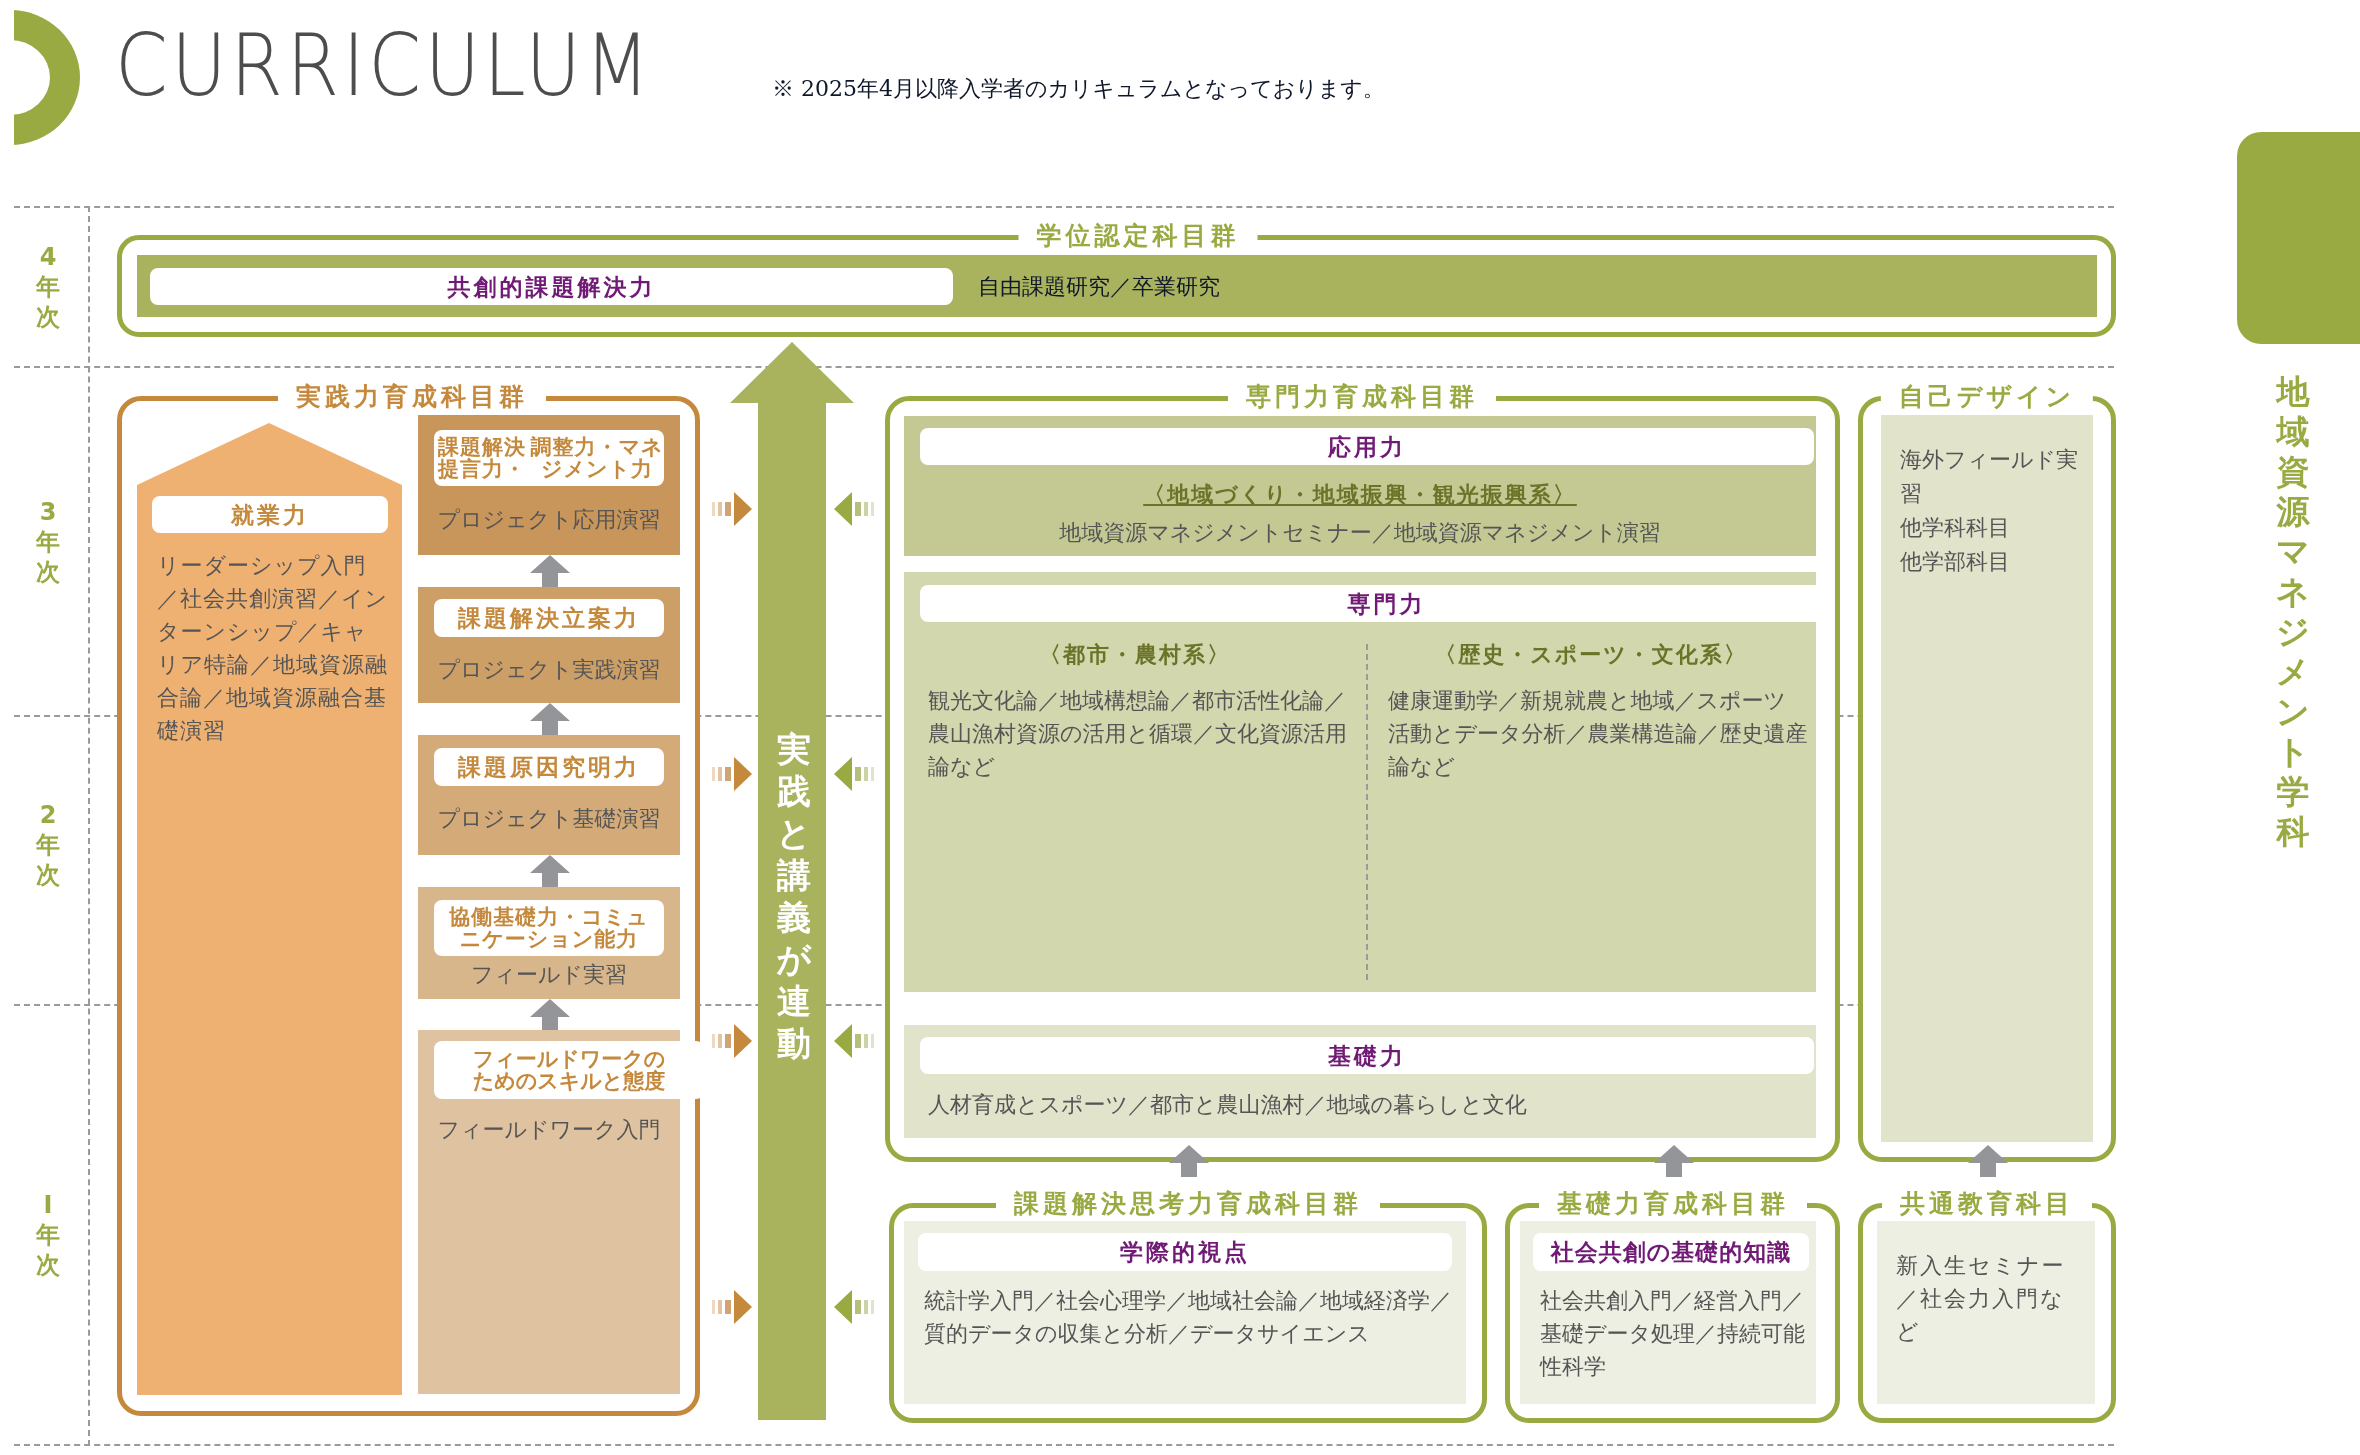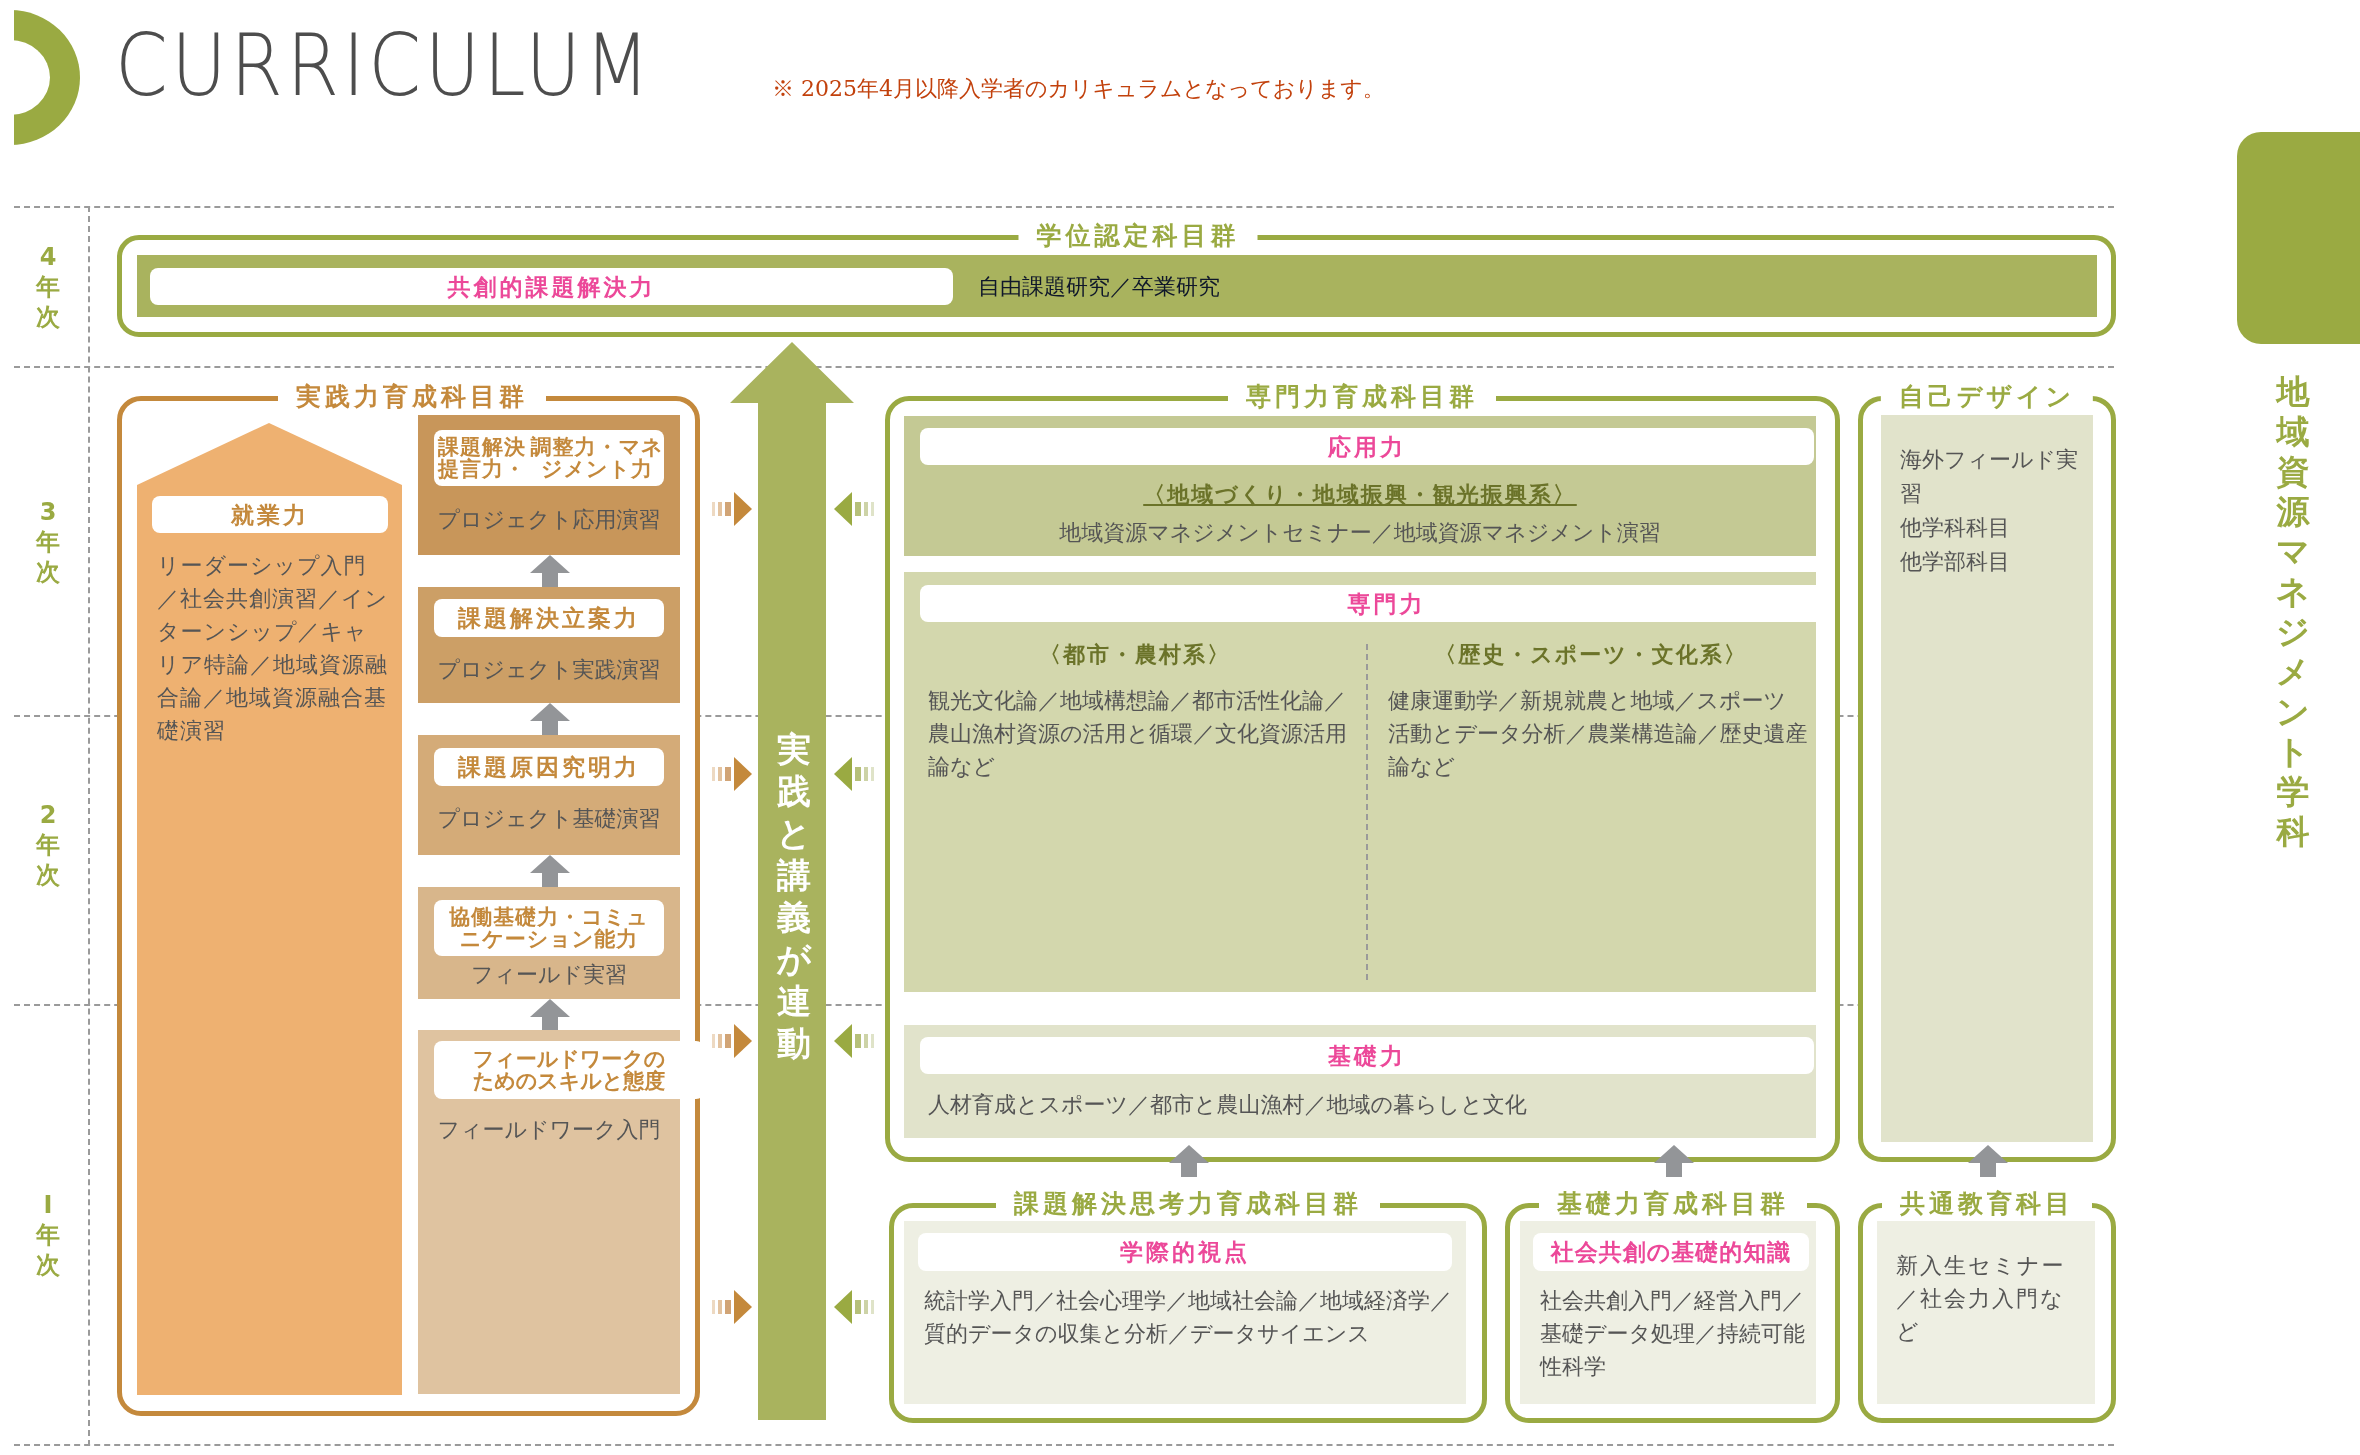--- a/index.html
+++ b/index.html
@@ -2,36 +2,36 @@
 <html><head>
 <meta charset="utf-8">
 <style>
   html,body{margin:0;padding:0;background:#fff;}
   body{width:2360px;height:1455px;position:relative;overflow:hidden;font-family:"DejaVu Sans","Liberation Sans",sans-serif;color:#555;}
   .abs{position:absolute;box-sizing:border-box;}
   
   .logo-arc{left:-60px;top:10px;width:140px;height:135px;border-radius:50%;border:30px solid #9aaa42;border-left-color:transparent;transform:rotate(0deg);}
   .logo-mask{left:0;top:0;width:14px;height:150px;background:#fff;}
   .title{left:115px;top:22px;font-family:"DejaVu Sans",sans-serif;font-size:86px;letter-spacing:4px;color:#4d4d4d;font-weight:300;transform:scaleX(0.88);transform-origin:left top;line-height:1;}
-  .note{left:772px;top:74px;font-family:"DejaVu Serif",serif;font-size:22px;color:#c2410c;}
+  .note{left:772px;top:74px;font-family:"DejaVu Serif",serif;font-size:22px;color:#0f172a;}
   
   .tab{left:2237px;top:132px;width:130px;height:212px;background:#9aaa42;border-radius:24px 0 0 24px;}
   .dept{left:2268px;top:372px;width:50px;font-size:33px;font-weight:bold;color:#9aaa42;line-height:40px;text-align:center;}
   .dept span{display:block;}
   
   .hdash{left:14px;width:2100px;height:0;border-top:2px dashed #9a9a9a;}
   .vdash{left:88px;top:206px;width:0;height:1240px;border-left:2px dashed #9a9a9a;}
   .year{width:40px;left:28px;text-align:center;color:#9aaa42;font-weight:bold;font-size:24px;line-height:30px;}
   .year span{display:block;}
   
   .grp{border:5px solid #9aaa42;border-radius:24px;background:#fff;}
   .grp-or{border-color:#c4893c;}
   .grp-title{background:#fff;padding:0 18px;font-weight:bold;font-size:25px;letter-spacing:4px;color:#9aaa42;white-space:nowrap;transform:translateX(-50%);line-height:30px;}
   .grp-title.or{color:#c4893c;}
-  .wlabel{background:#fff;border-radius:8px;text-align:center;font-weight:bold;color:#ec4899;font-size:23px;letter-spacing:3px;display:flex;align-items:center;justify-content:center;line-height:24px;}
+  .wlabel{background:#fff;border-radius:8px;text-align:center;font-weight:bold;color:#701a75;font-size:23px;letter-spacing:3px;display:flex;align-items:center;justify-content:center;line-height:24px;}
   .wlabel.or{color:#c4893c;}
   .txt{font-size:22px;color:#555;line-height:33px;}
   .ctr{text-align:center;}
   .bold-g{font-weight:bold;color:#6b7329;font-size:22px;letter-spacing:2px;text-align:center;}
   .uparrow{width:0;height:0;border-left:20px solid transparent;border-right:20px solid transparent;border-bottom:18px solid #939598;}
   .upshaft{width:16px;background:#939598;}
 </style>
 </head>
 <body>
 

